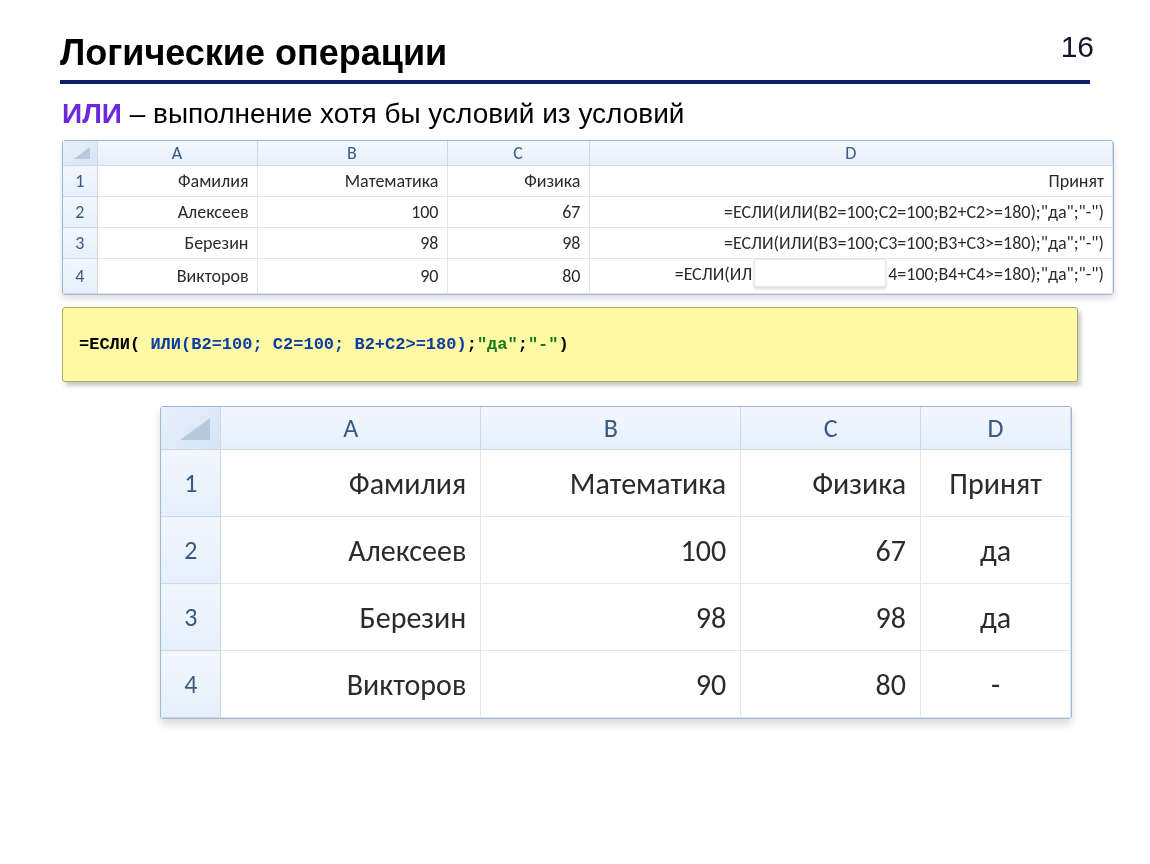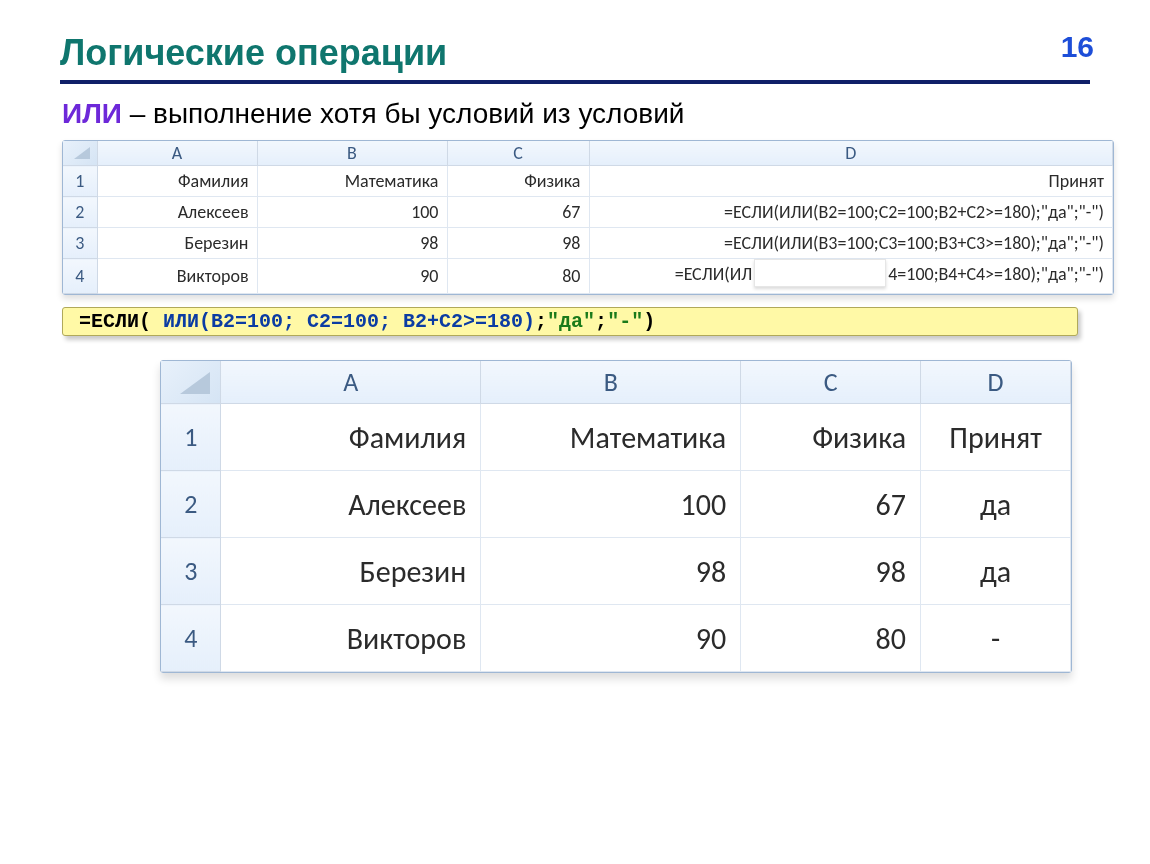--- a/index.html
+++ b/index.html
@@ -16,27 +16,27 @@
     width: 1150px;
     height: 864px;
     box-sizing: border-box;
     padding: 24px 50px 0 50px;
   }
   .page-number {
     position: absolute;
     top: 30px;
     right: 56px;
     font-size: 30px;
-    font-weight: bold;
-    color: #1d4ed8;
+    font-weight: normal;
+    color: #0f172a;
   }
   .title {
     font-size: 36px;
     font-weight: bold;
-    color: #0f766e;
+    color: #000000;
     margin: 8px 0 6px 10px;
   }
   .title-underline {
     border-bottom: 4px solid #102068;
     margin: 0 10px 14px 10px;
   }
   .subtitle {
     font-size: 28px;
     margin: 0 0 10px 12px;
     color: #000;
@@ -98,23 +98,23 @@
     text-align: right;
   }
   .excel1 .cell { font-size: 18px; }
 
   
   .formula-box {
     margin: 10px 22px 24px 12px;
     background: #fff9a6;
     border: 1px solid #b0a95a;
     border-radius: 3px;
-    padding: 2px 16px;
+    padding: 27px 16px;
     font-family: "Courier New", monospace;
-    font-size: 20px;
+    font-size: 17px;
     font-weight: bold;
     color: #000;
     box-shadow: 3px 4px 4px #00000035;
     white-space: nowrap;
   }
   .formula-box .fn-blue { color: #0b3ca3; }
   .formula-box .lit-green { color: #1a7a1a; }
 
   
   .excel-wrap2 {

